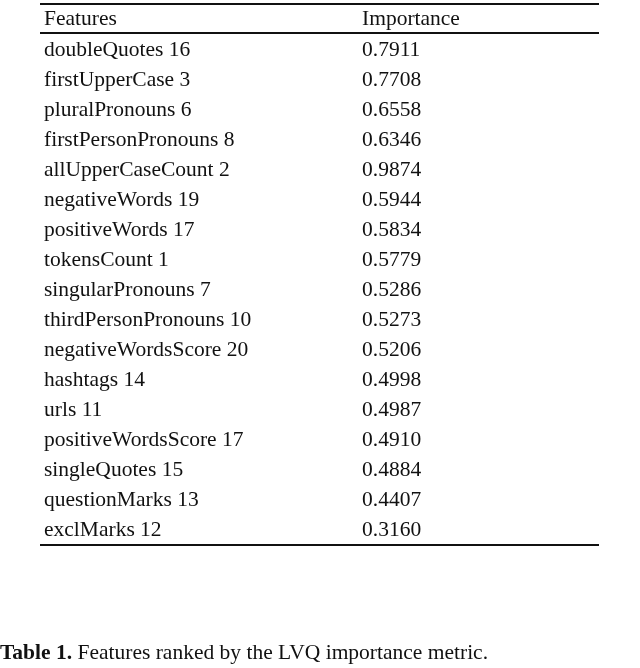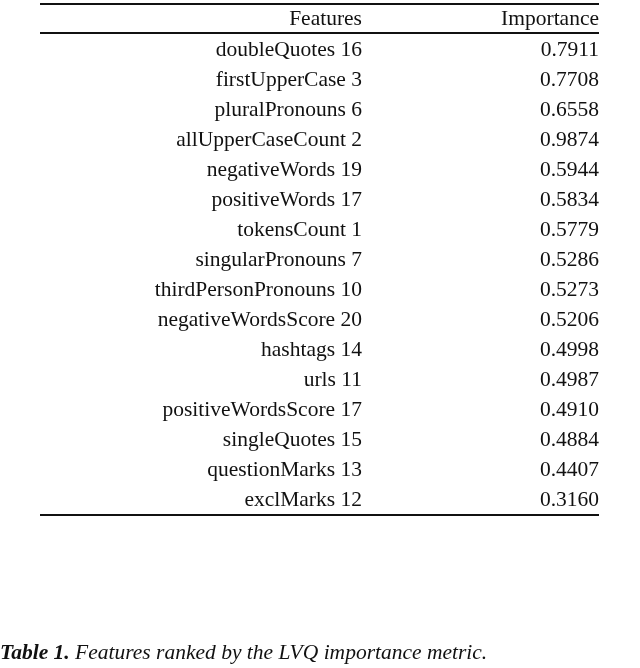--- a/index.html
+++ b/index.html
@@ -34,39 +34,38 @@
       background: #111;
     }
     table {
       border-collapse: collapse;
       width: 559px;
     }
     td, th {
       font-family: "Liberation Serif", "DejaVu Serif", serif;
       font-weight: normal;
       font-size: 21.5px;
-      text-align: right;
+      text-align: left;
       padding: 0;
       height: 30px;
       line-height: 30px;
       white-space: nowrap;
     }
     th { height: 27px; line-height: 27px; }
     .col-feature { padding-left: 4px; width: 318px; }
     .col-value { }
     .caption {
       position: absolute;
       left: 0;
       top: 638px;
       width: 640px;
       font-family: "Liberation Serif", "DejaVu Serif", serif;
       font-size: 21.5px;
       white-space: nowrap;
       line-height: 28px;
-      font-style: italic;
     }
     .caption .label { font-weight: bold; }
   </style>
 </head>
 <body>
 
 <div class="table-wrap">
   <div class="rule-top"></div>
   <table>
     <thead>
@@ -83,20 +82,24 @@
           <td class="col-feature">doubleQuotes 16</td>
           <td class="col-value">0.7911</td>
         </tr>
       <tr>
           <td class="col-feature">firstUpperCase 3</td>
           <td class="col-value">0.7708</td>
         </tr>
       <tr>
           <td class="col-feature">pluralPronouns 6</td>
           <td class="col-value">0.6558</td>
+        </tr>
+      <tr>
+          <td class="col-feature">firstPersonPronouns 8</td>
+          <td class="col-value">0.6346</td>
         </tr>
       <tr>
           <td class="col-feature">allUpperCaseCount 2</td>
           <td class="col-value">0.9874</td>
         </tr>
       <tr>
           <td class="col-feature">negativeWords 19</td>
           <td class="col-value">0.5944</td>
         </tr>
       <tr>

